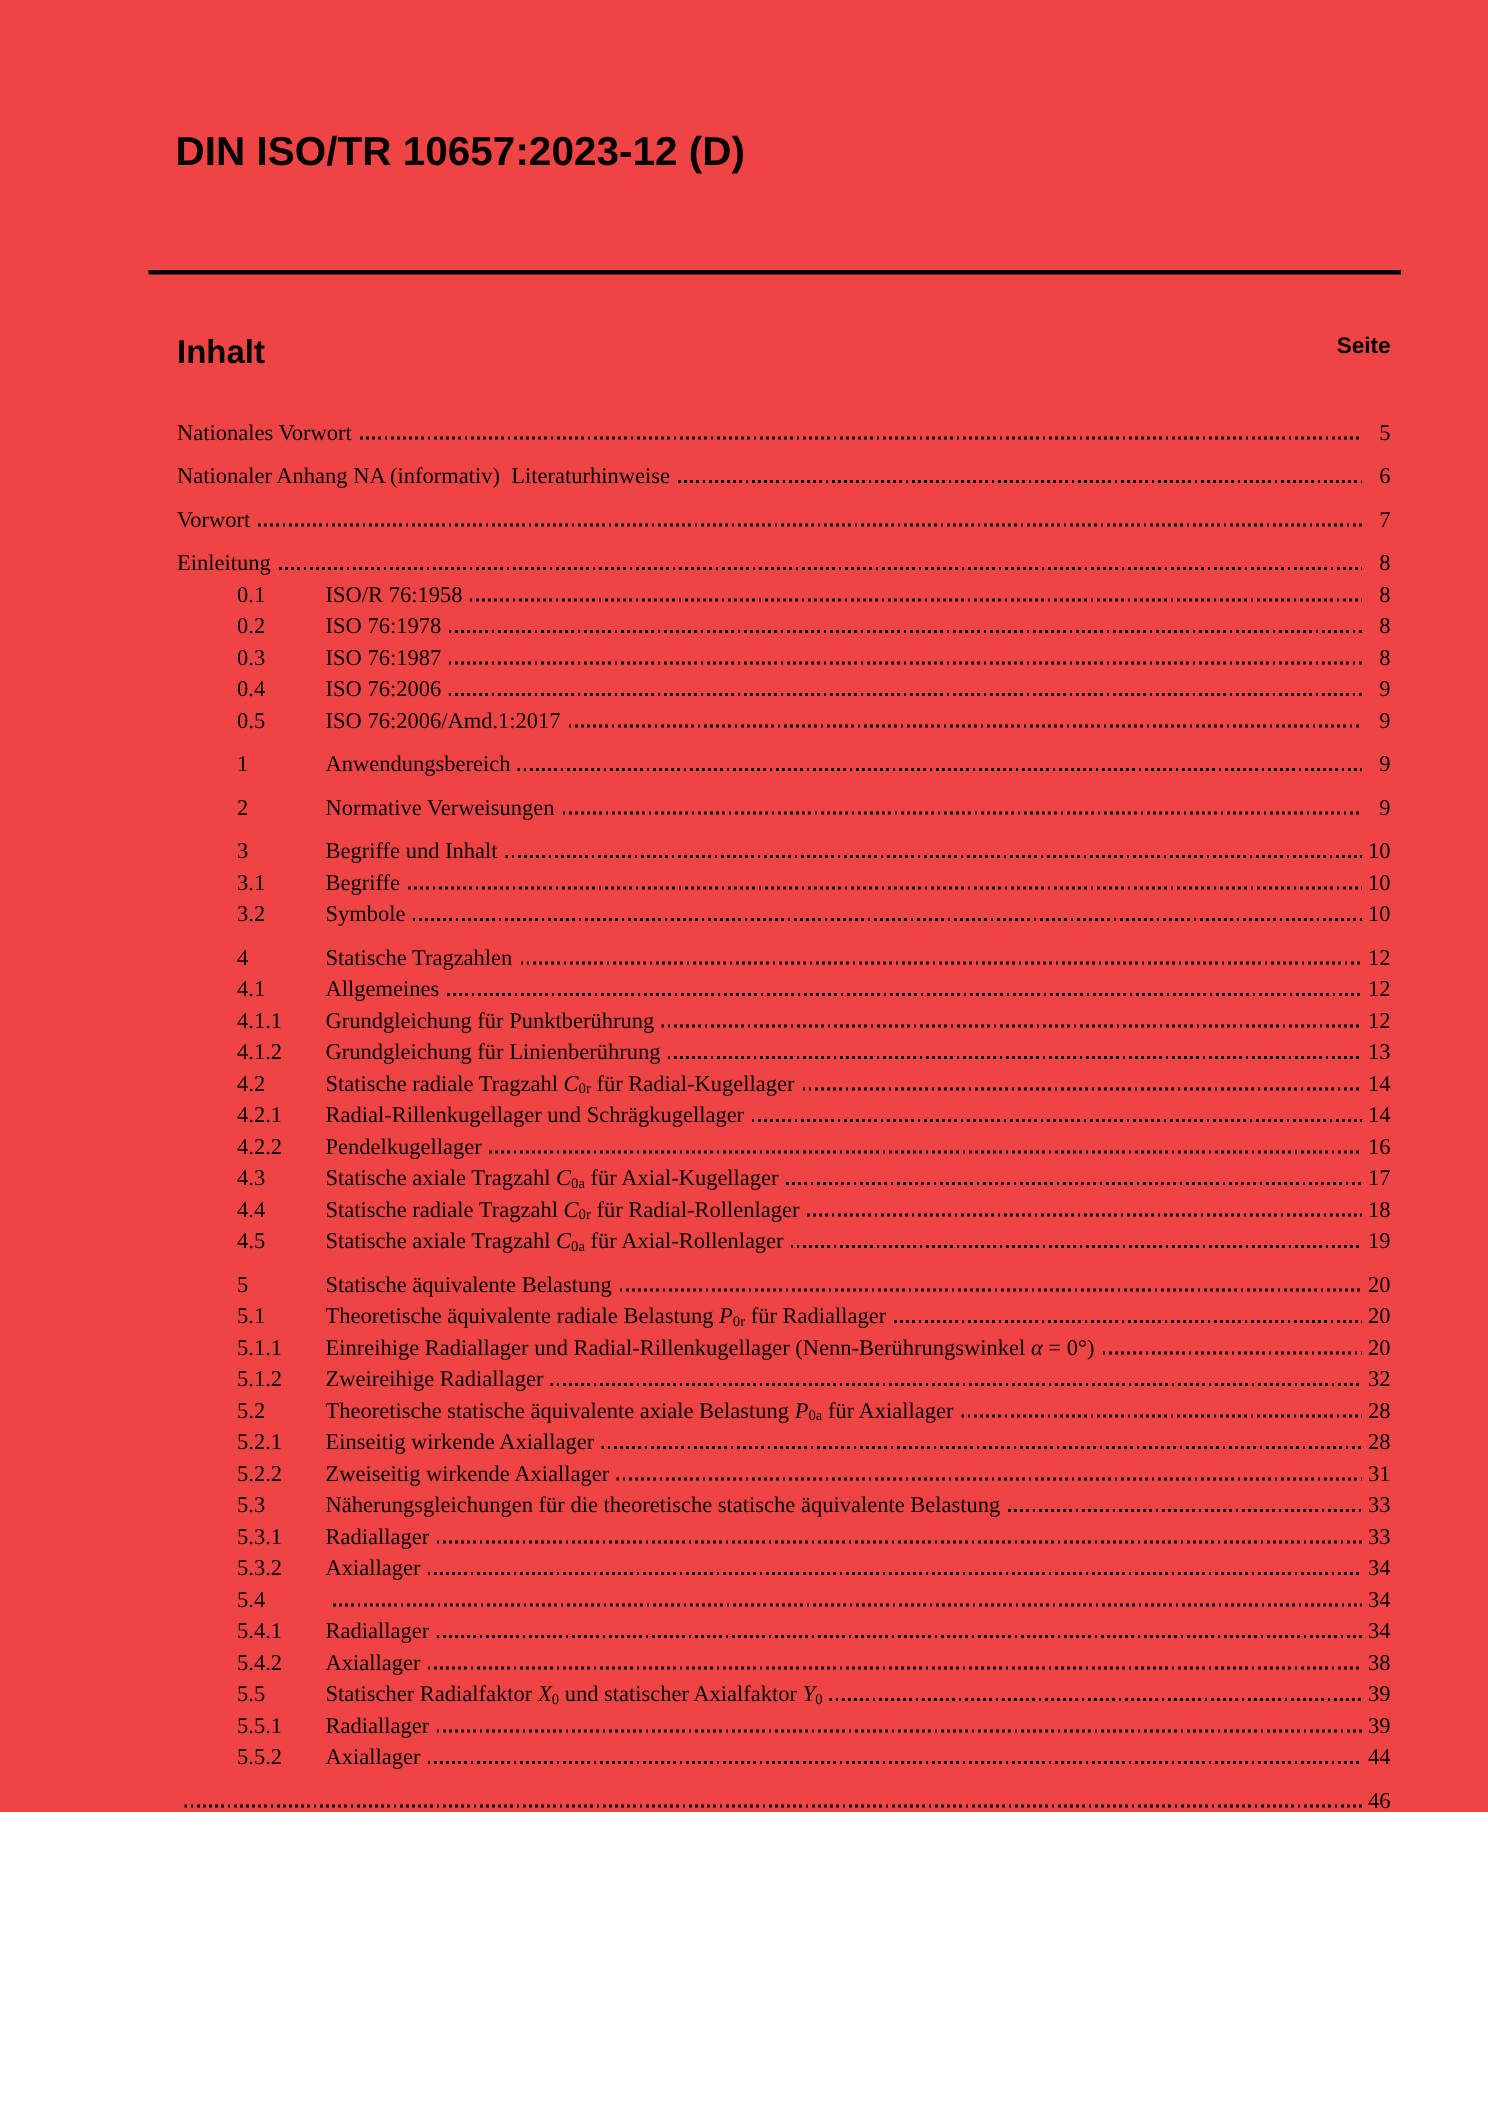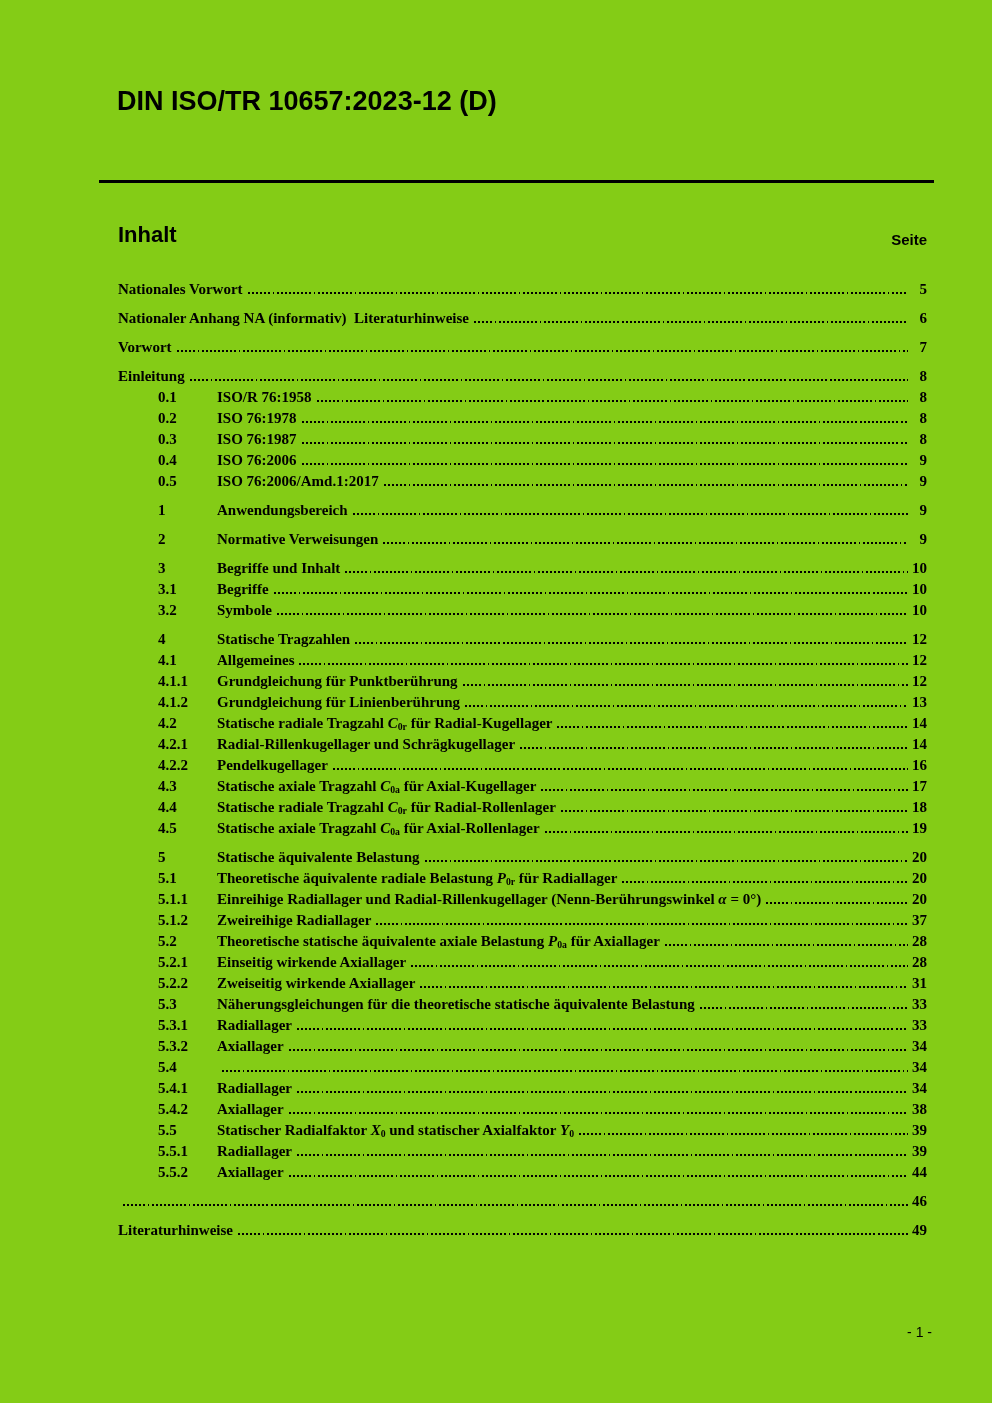--- a/index.html
+++ b/index.html
@@ -1,20 +1,20 @@
 <!DOCTYPE html>
 <html><head>
 <meta charset="utf-8">
 <style>
   html, body { margin: 0; padding: 0; background: #ffffff; }
   .page {
     position: relative;
     width: 992px;
-    height: 1403px;
-    background: #84cc16;
+    height: 1208px;
+    background: #ef4444;
     color: #000000;
     overflow: hidden;
   }
   .doc-title {
     position: absolute;
     left: 117px;
     top: 88px;
     margin: 0;
     font-family: "Liberation Sans", sans-serif;
     font-weight: bold;
@@ -41,39 +41,39 @@
     height: 3px;
     background: #000000;
   }
   .toc-header {
     position: absolute;
     left: 118px;
     top: 222px;
     width: 809px;
     display: flex;
     justify-content: space-between;
-    align-items: flex-end;
+    align-items: flex-start;
   }
   .toc-heading {
     font-family: "Liberation Sans", sans-serif;
     font-weight: bold;
     font-size: 22px;
   }
   .seite-label {
     font-family: "Liberation Sans", sans-serif;
     font-weight: bold;
     font-size: 15px;
   }
   .toc {
     position: absolute;
     left: 118px;
     top: 279px;
     width: 809px;
     font-family: "Liberation Serif", serif;
-    font-weight: bold;
+    font-weight: normal;
     font-size: 15px;
     line-height: 21px;
     color: #000000;
   }
   .toc-row {
     display: flex;
     align-items: baseline;
   }
   .toc-row.group-start { margin-top: 8px; }
   .toc-num {
@@ -318,21 +318,21 @@
     <span class="toc-num">5.1.1</span>
     <span class="toc-label">Einreihige Radiallager und Radial-Rillenkugellager (Nenn-Berührungswinkel <i>α</i> = 0°)</span>
     <span class="toc-leader"></span>
     <span class="toc-page">20</span>
   </div>
 
   <div class="toc-row">
     <span class="toc-num">5.1.2</span>
     <span class="toc-label">Zweireihige Radiallager</span>
     <span class="toc-leader"></span>
-    <span class="toc-page">37</span>
+    <span class="toc-page">32</span>
   </div>
 
   <div class="toc-row">
     <span class="toc-num">5.2</span>
     <span class="toc-label">Theoretische statische äquivalente axiale Belastung <i>P</i><sub>0a</sub> für Axiallager</span>
     <span class="toc-leader"></span>
     <span class="toc-page">28</span>
   </div>
 
   <div class="toc-row">

